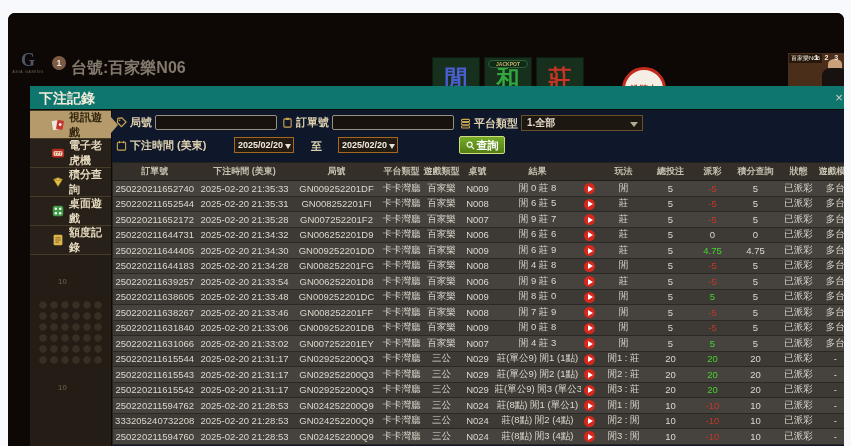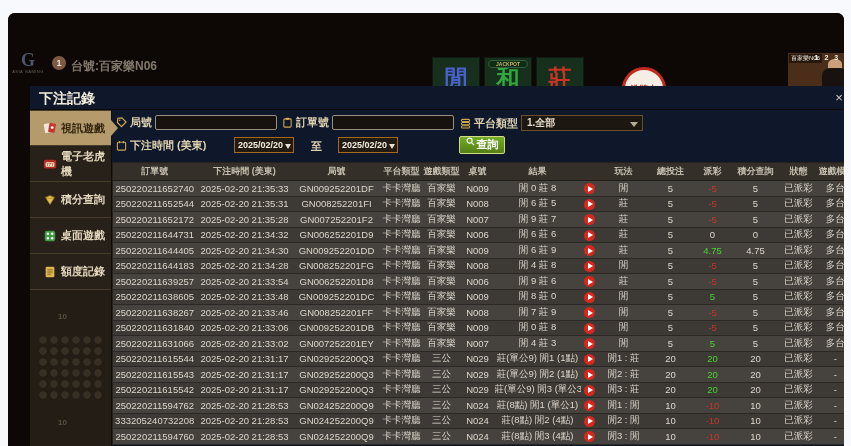--- a/index.html
+++ b/index.html
@@ -11,21 +11,21 @@
   .window { position:absolute; left:8px; top:13px; width:836px; height:433px;
             background:#0d0806; border-radius:7px 7px 0 0; overflow:hidden; }
 
   
   .topbar { position:absolute; left:0; top:0; width:100%; height:73px; background:#0d0806; }
   .logo { position:absolute; left:2px; top:38px; width:36px; height:32px; color:#5a544b; text-align:center; }
   .logo .g { font-family:"Liberation Serif","DejaVu Serif",serif; font-size:18px; font-weight:bold; color:#4c5668; line-height:18px; }
   .logo .cap { font-size:4px; letter-spacing:.5px; color:#6a6257; }
   .info-badge { position:absolute; left:44px; top:43px; width:14px; height:14px; border-radius:50%;
                 background:#7d5a44; color:#e9e2d5; font-size:9px; font-weight:bold; text-align:center; line-height:14px; }
-  .tbl-label { position:absolute; left:63px; top:45px; font-size:12px; font-weight:bold; color:#837a6d; }
+  .tbl-label { position:absolute; left:63px; top:45px; font-size:16px; font-weight:bold; color:#837a6d; }
   .round-label { position:absolute; left:286px; top:45px; font-size:11px; font-weight:bold; color:#837a6d; }
 
   .zones { position:absolute; left:424px; top:44px; display:flex; gap:4px; }
   .zone { position:relative; width:48px; height:42px; background:#17301d; border:1px solid #0c1d10;
           display:flex; align-items:center; justify-content:center; font-size:23px; font-weight:bold; }
   .zone-player { color:#4a5fd0; }
   .zone-tie    { color:#33a83e; }
   .zone-banker { color:#c93426; }
   .jackpot { position:absolute; top:2px; left:50%; transform:translateX(-50%); width:40px; height:8px;
              background:#0f2b16; border:1px solid #2f5e38; border-radius:4px;
@@ -36,29 +36,29 @@
   .video { position:absolute; left:780px; top:40px; width:64px; height:33px; overflow:hidden;
            background:linear-gradient(120deg,#3c2515 0%,#5a3а20 40%,#6b4526 70%,#2e1b10 100%);
            background-color:#4a2e1a; }
   .video .dealer { position:absolute; right:10px; top:6px; width:14px; height:10px; border-radius:50% 50% 0 0; background:#caa07c; }
   .video .body   { position:absolute; right:4px; top:15px; width:26px; height:18px; border-radius:8px 8px 0 0; background:#171210; }
   .video-label { position:absolute; left:1px; top:1px; background:rgba(20,12,6,.65); color:#efe9dd; font-size:6px; padding:0 2px; }
   .scoreboard { position:absolute; right:2px; top:1px; color:#f4f0e6; font-size:7px; letter-spacing:2px; font-weight:bold; }
 
   
   .modal { position:absolute; left:22px; top:73px; width:814px; height:360px; background:#37312a; }
-  .modal-titlebar { position:relative; height:24px; background:#0f172a; border-bottom:1px solid #0e0b07; }
+  .modal-titlebar { position:relative; height:24px; background:#0f766e; border-bottom:1px solid #0e0b07; }
   .modal-title { position:absolute; left:9px; top:4px; font-size:14px; font-weight:bold; color:#f1ebdb; }
   .modal-close { position:absolute; right:-3px; top:4px; width:16px; height:16px; color:#d6d0c4; font-size:13px;
                  line-height:16px; text-align:center; cursor:pointer; }
   .modal-body { display:flex; height:336px; }
 
   
   .sidebar { width:82px; background:#282119; border-right:1px solid #0f0c08; display:flex; flex-direction:column; }
-  .side-item { position:relative; height:36px; display:flex; align-items:center; gap:4px; padding-left:13px;
+  .side-item { position:relative; height:29px; display:flex; align-items:center; gap:4px; padding-left:21px;
                border-bottom:1px solid #473c28; font-size:11px; font-weight:bold; color:#e3d7bc; cursor:pointer; }
   .side-item:first-child { border-top:1px solid #473c28; }
   .side-item.selected { background:#b59a6c; color:#33270f; z-index:3; }
   .side-item.selected::after { content:""; position:absolute; right:-7px; top:50%; margin-top:-8px;
                border-left:7px solid #b59a6c; border-top:8px solid transparent; border-bottom:8px solid transparent; }
   .side-item .ic { width:14px; height:14px; flex:0 0 14px; }
   .side-rest { flex:1; position:relative; background:#241d15; }
   .ghost-dots { position:absolute; left:8px; top:45px; width:66px; height:66px; opacity:.5;
       background-image:radial-gradient(circle at 5px 5px, rgba(215,195,160,.22) 0 3.4px, transparent 4px);
       background-size:11px 11px; }
@@ -73,21 +73,21 @@
   .txt-input { width:122px; height:15px; background:#17120d; border:1px solid #97917f; border-radius:2px;
                color:#e5dfd2; font-size:9px; padding:0 3px; }
   .select-box { position:relative; width:122px; height:16px; background:#1c1711; border:1px solid #6b4f28;
                 color:#e6dccb; font-size:10px; line-height:14px; padding:0 14px 0 5px; cursor:pointer; }
   .select-box .arr, .date-box .arr { position:absolute; right:4px; top:6px; width:0; height:0;
                 border-left:4px solid transparent; border-right:4px solid transparent; border-top:5px solid #b4ab97; }
   .date-box { position:relative; width:60px; height:16px; background:#211b14; border:1px solid #a4681e;
               color:#f2ece0; font-size:9px; font-weight:bold; line-height:14px; padding:0 12px 0 3px; cursor:pointer; }
   .date-box .arr { right:2px; border-top-color:#e8e2d4; border-left-width:3px; border-right-width:3px; }
   .to-label { position:absolute; font-size:11px; font-weight:bold; color:#dccfae; }
-  .search-btn { position:absolute; display:flex; align-items:flex-start; gap:2px; width:46px; height:18px;
+  .search-btn { position:absolute; display:flex; align-items:center; gap:2px; width:46px; height:18px;
                 background:linear-gradient(#74ac27,#537e14); border:1px solid #cfdc80; border-radius:2px;
                 color:#fff; font-size:11px; font-weight:bold; justify-content:center; cursor:pointer; }
 
   
   table.bets { width:732px; border-collapse:collapse; table-layout:fixed; margin-top:2px;
                border:1px solid #25211c; }
   table.bets th { height:18px; background:#343029; color:#c6bfb0; font-size:9px; font-weight:bold;
                   border-bottom:1px solid #211d18; overflow:hidden; white-space:nowrap; }
   table.bets td { height:15.5px; font-size:9.5px; color:#ddd8cc; text-align:center;
                   border-bottom:1px solid #2b2823; overflow:hidden; white-space:nowrap; }

